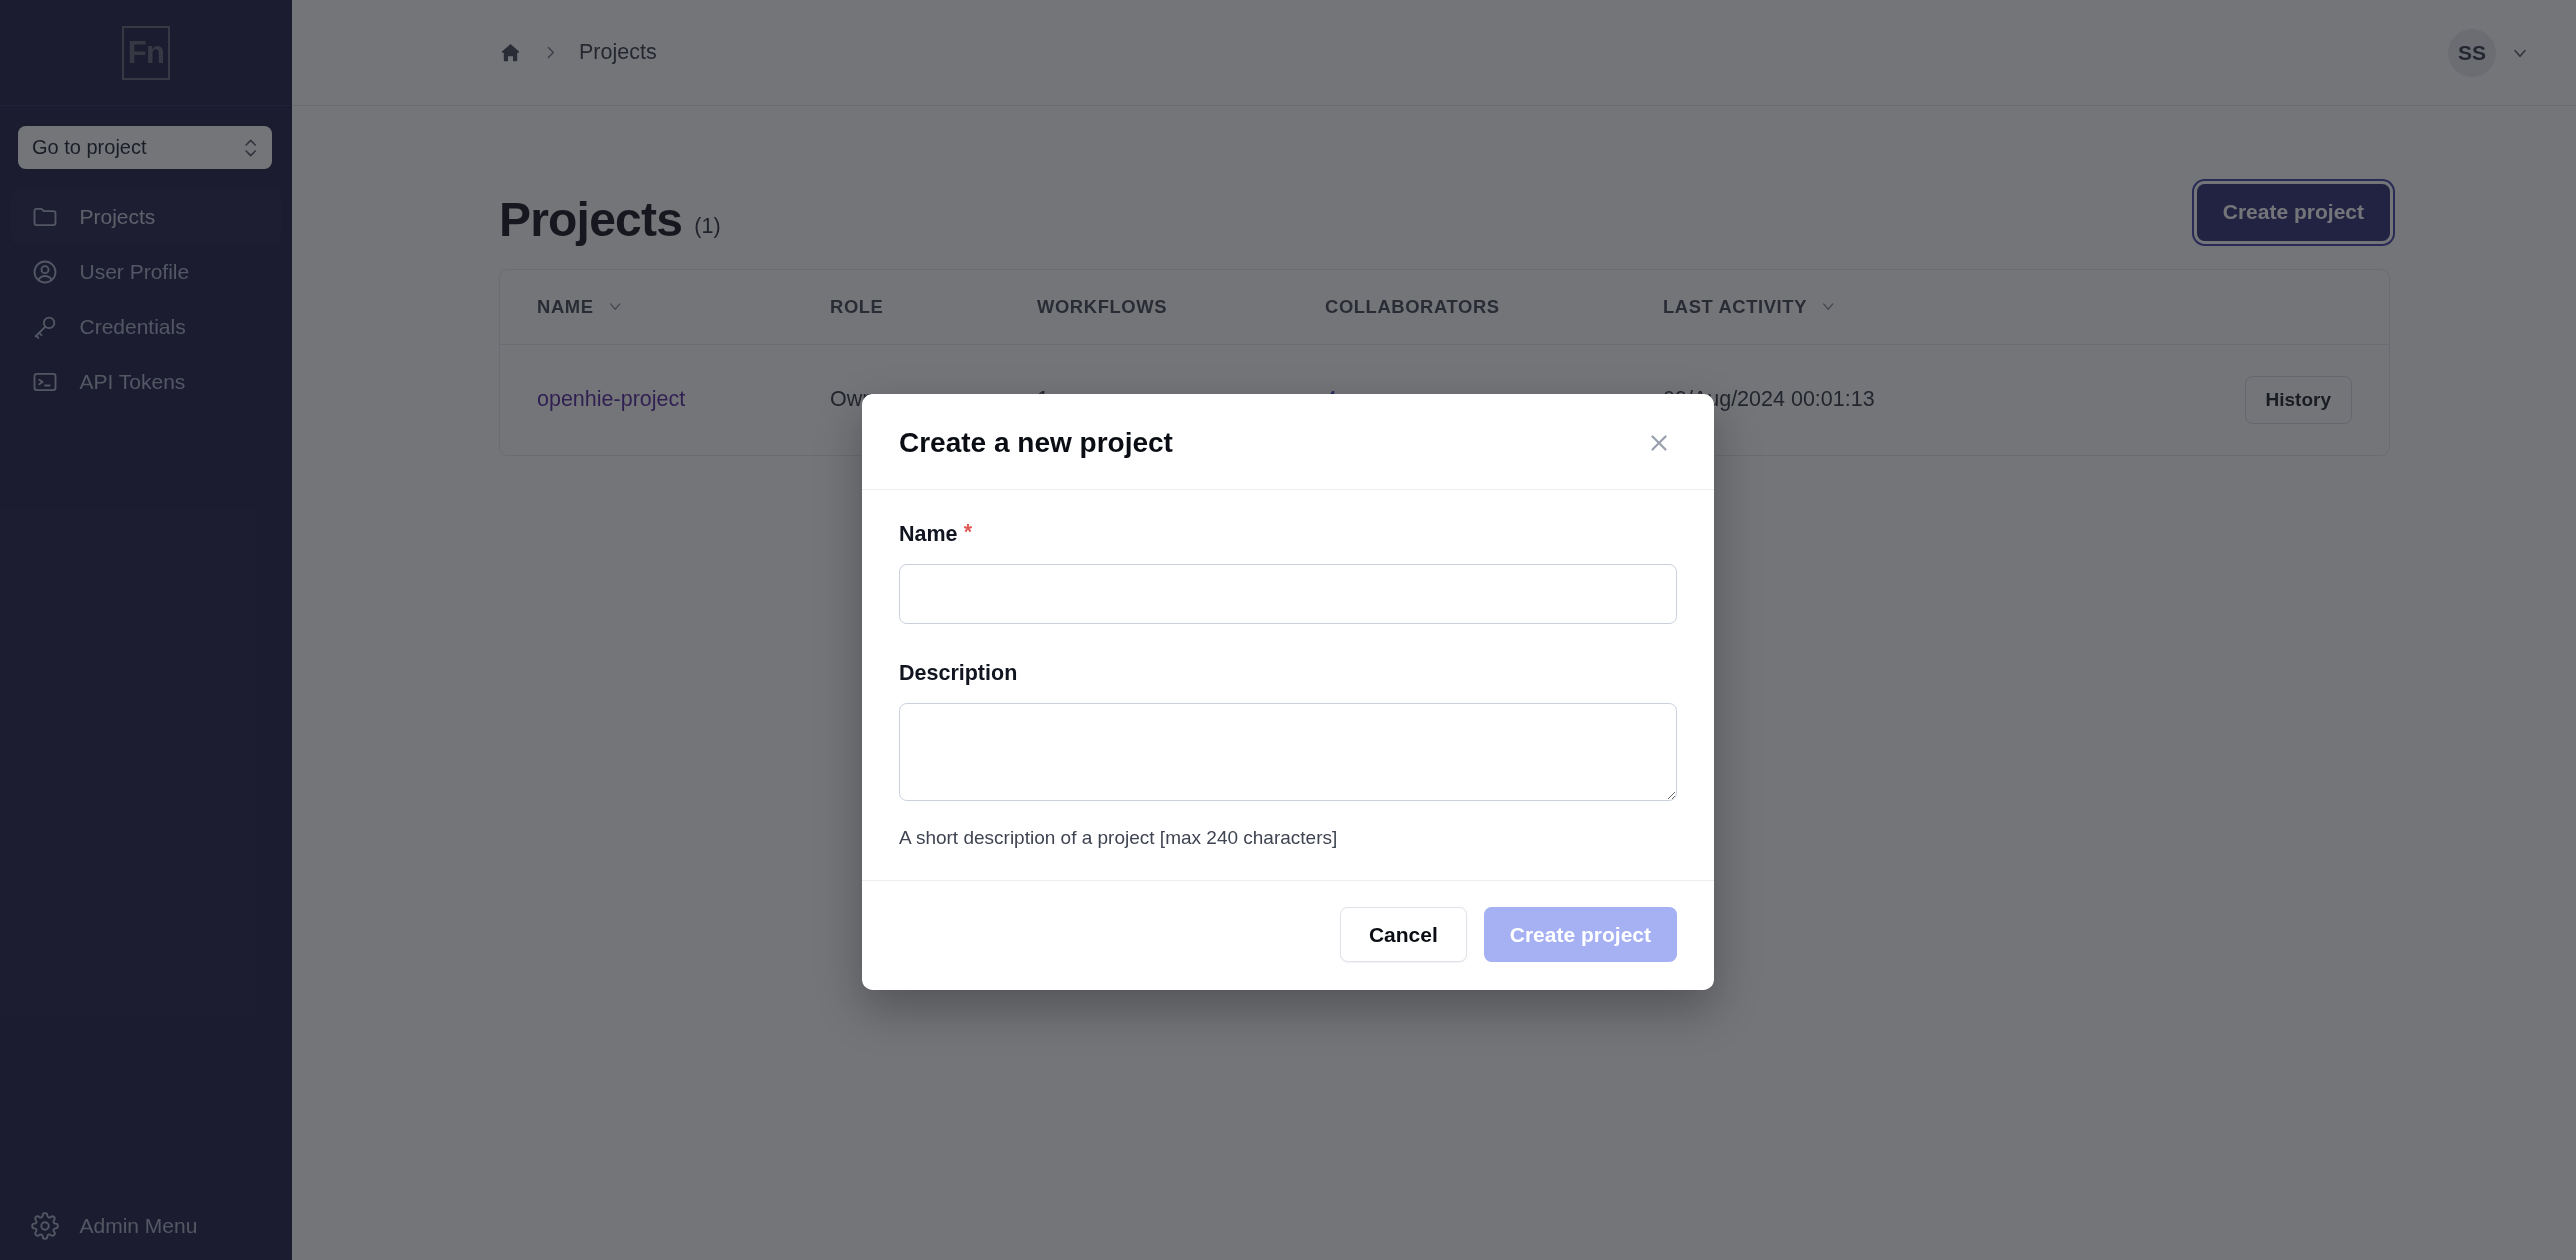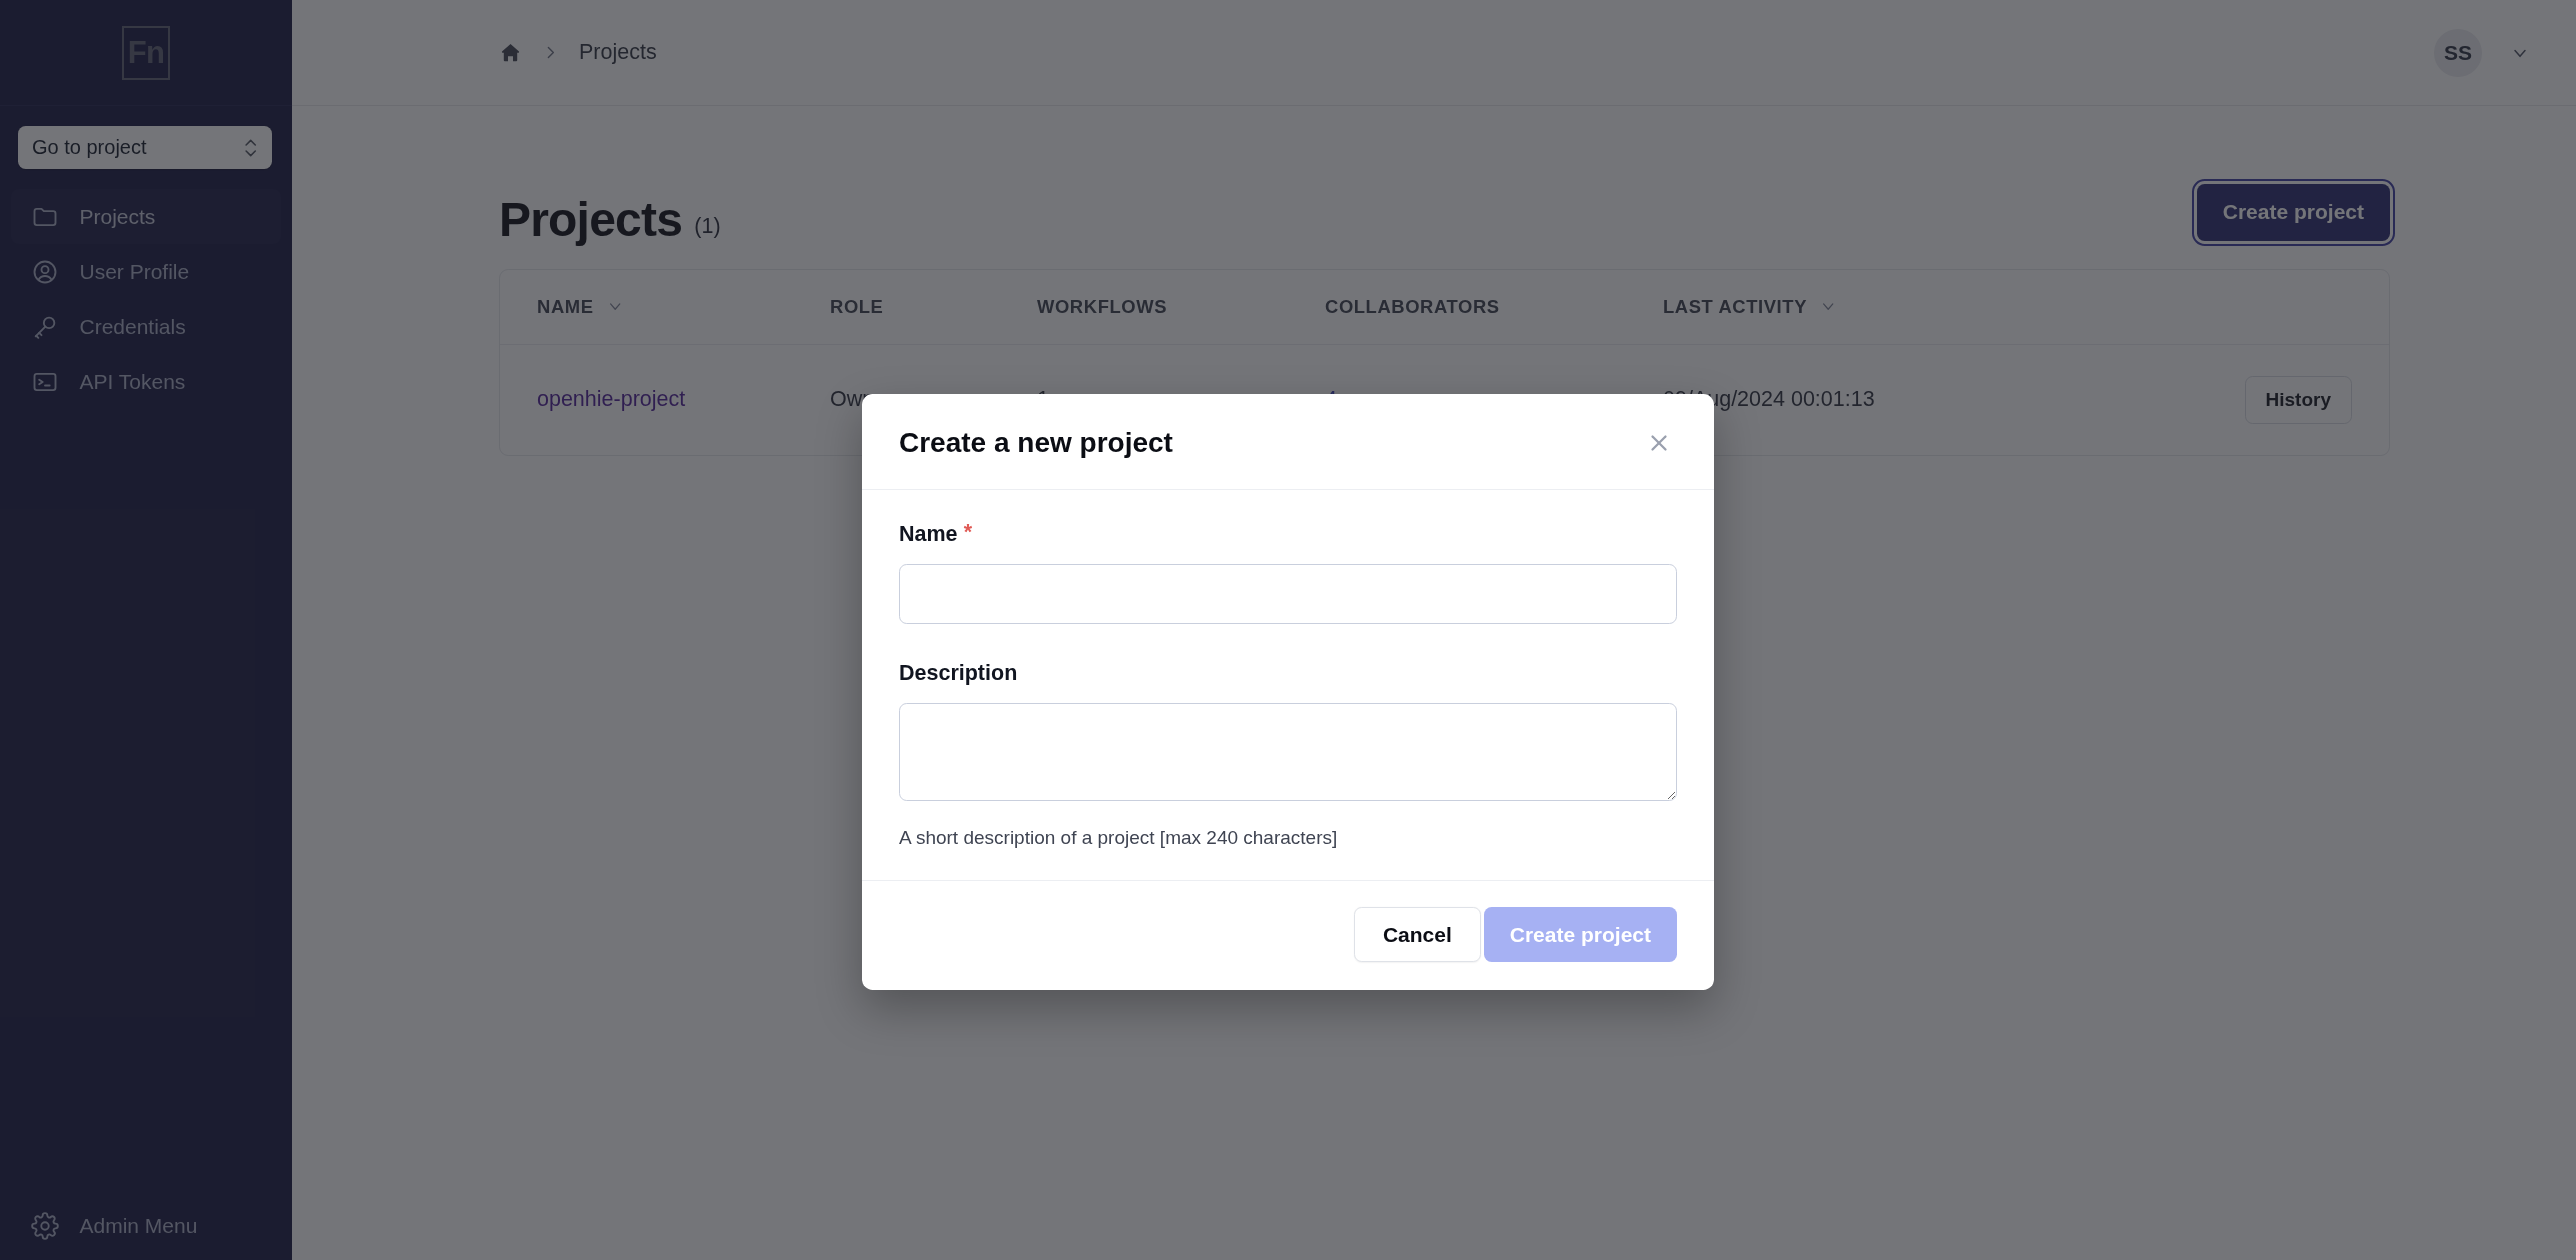--- a/index.html
+++ b/index.html
@@ -80,21 +80,21 @@
     height: 106px;
     display: flex; align-items: center;
     padding: 0 46px 0 207px;
     border-bottom: 0.8px solid #e6e7eb;
   }
   .breadcrumb { display: flex; align-items: center; gap: 20px; }
   .bc-home { color: #3f4350; display:flex; }
   .bc-sep { color: #6b7080; display:flex; }
   .bc-text { font-size: 21.5px; color: #2f333f; }
   .topbar-spacer { flex: 1; }
-  .user-chip { display: flex; align-items: center; gap: 28px; }
+  .user-chip { display: flex; align-items: center; gap: 14px; }
   .avatar {
     width: 48px; height: 48px; border-radius: 50%;
     background: #e9eaee;
     display: flex; align-items: center; justify-content: center;
     font-size: 21px; font-weight: 700; color: #2c3040;
   }
   .chev { color: #4b5060; display:flex; }
 
   .content { padding: 46px 186px 0 207px; }
   .page-head { display: flex; align-items: flex-end; height: 92px; }
@@ -200,21 +200,21 @@
     border: 0.8px solid #c9cfdd; border-radius: 7.7px;
     background: #fff; resize: vertical;
     font-size: 21.5px; color: #111520;
     padding: 10.7px 15.4px;
     font-family: "Liberation Sans", sans-serif;
   }
   .hint { margin-top: 23px; font-size: 19px; color: #3f4452; }
   .modal-foot {
     border-top: 0.8px solid #eceef2;
     padding: 26px 37px 28px 37px;
-    display: flex; justify-content: flex-end; align-items: center; gap: 3px;
+    display: flex; justify-content: flex-end; align-items: center; gap: 17px;
   }
   .btn-cancel {
     border: 0.8px solid #dfe2e8; background: #fff;
     font-size: 21px; font-weight: 700; color: #0b0d14;
     height: 55px; padding: 0 28px; border-radius: 7.7px;
     box-shadow: 0 0.8px 1.5px rgba(0,0,0,.05);
   }
   .btn-submit {
     border: none; background: #a6b1f3; color: #ffffff;
     font-size: 21px; font-weight: 700;

